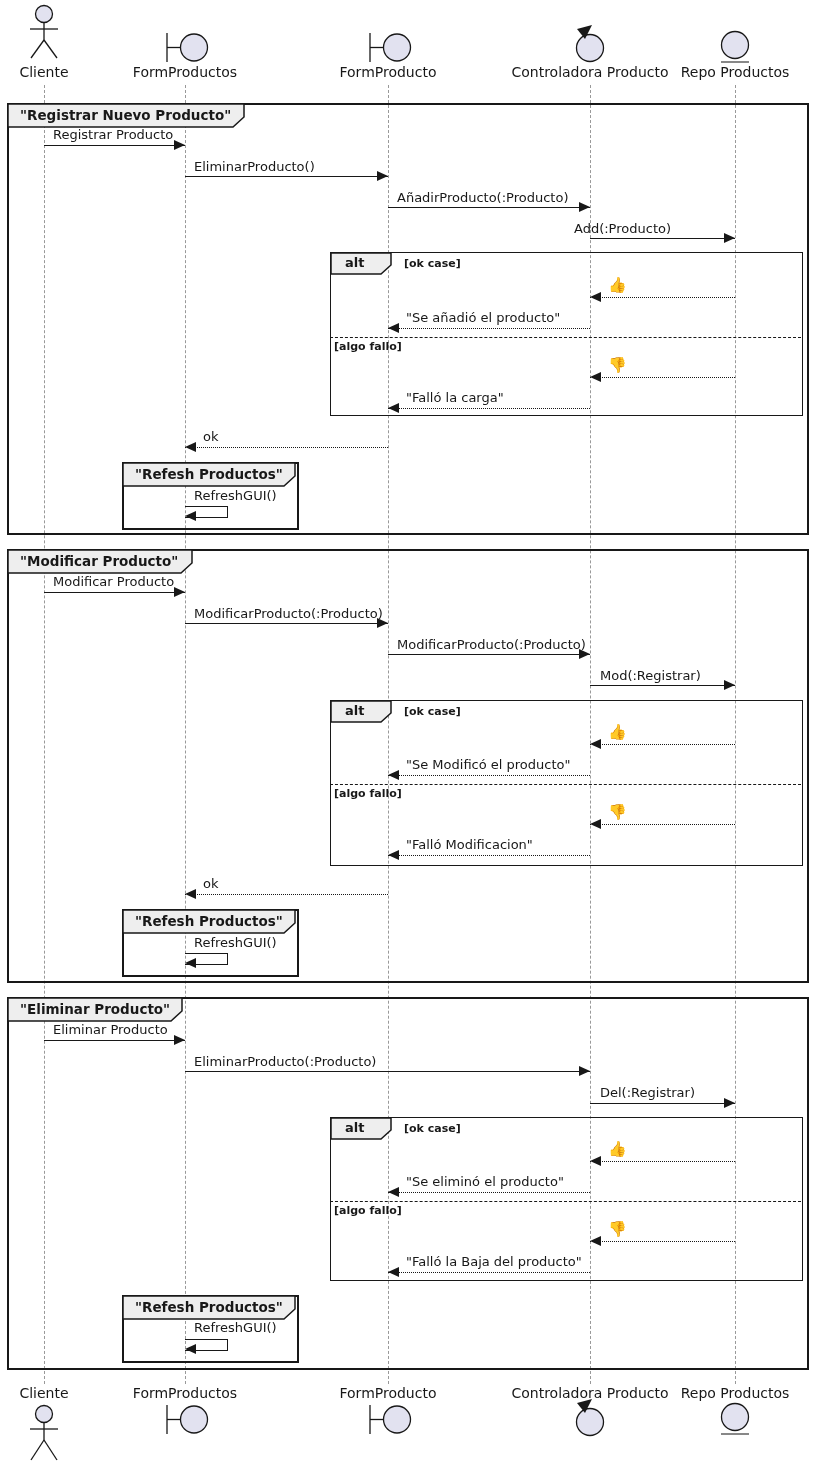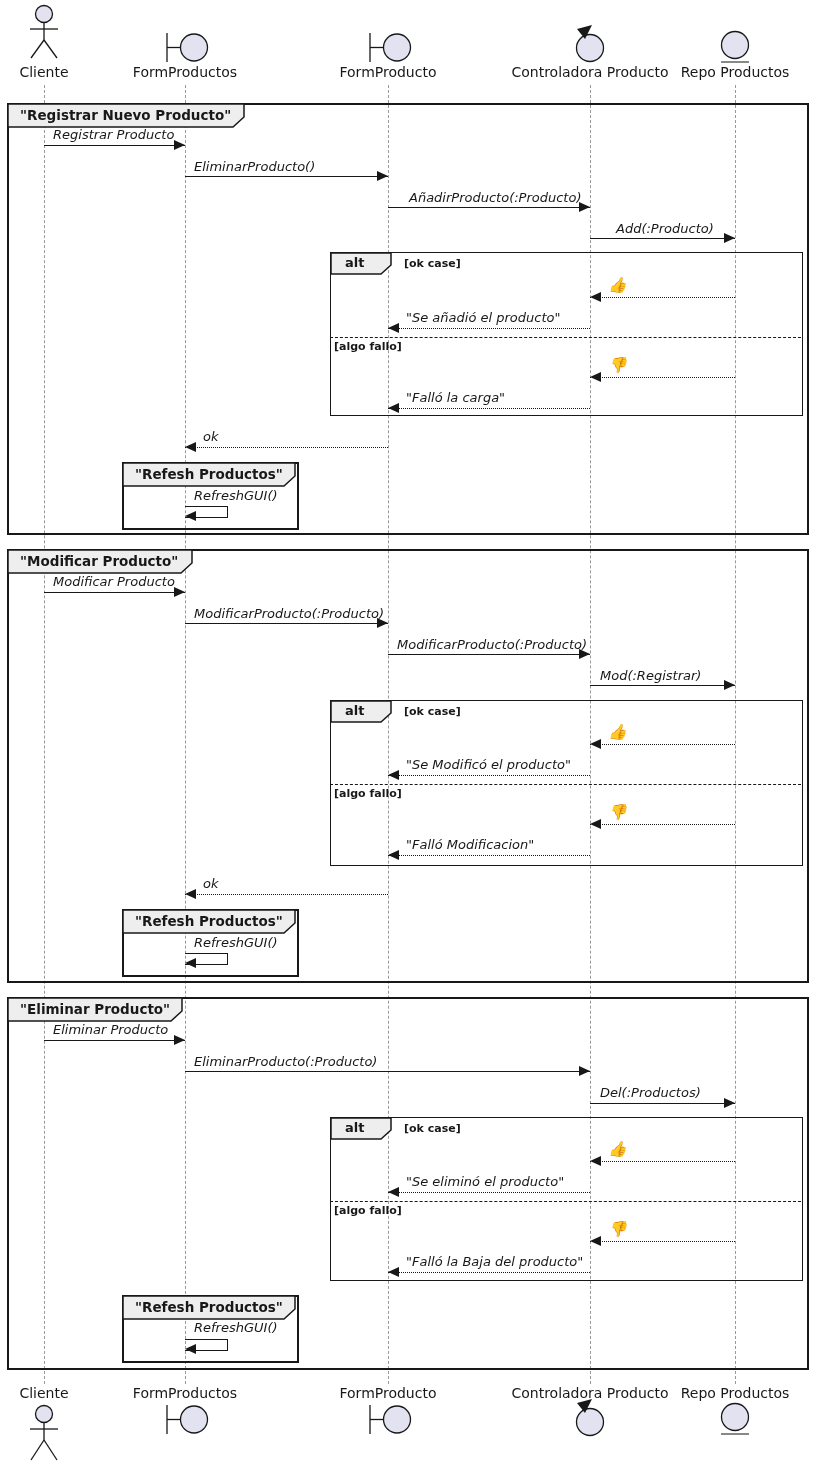--- a/index.html
+++ b/index.html
@@ -7,21 +7,21 @@
           font-family:"DejaVu Sans","Liberation Sans",sans-serif;color:#181818;}
   .lifeline{position:absolute;width:0;border-left:1px dashed #999;top:85px;height:1299px;}
   .plabel{position:absolute;font-size:14px;text-align:center;white-space:nowrap;height:18px;line-height:18px;}
   .icon{position:absolute;}
   .frame{position:absolute;border:2px solid #181818;background:transparent;}
   .altframe{position:absolute;border:1.5px solid #181818;background:transparent;}
   .hdr{position:absolute;}
   .hdr-title{position:absolute;font-size:13.5px;font-weight:bold;white-space:nowrap;height:18px;line-height:18px;}
   .alt-op{position:absolute;font-size:13px;font-weight:bold;white-space:nowrap;}
   .guard{position:absolute;font-size:11px;font-weight:bold;white-space:nowrap;}
-  .msg-label{position:absolute;font-size:13px;white-space:nowrap;height:16px;line-height:16px;font-style:italic;}
+  .msg-label{position:absolute;font-size:13px;white-space:nowrap;height:16px;line-height:16px;}
   .emoji{font-size:15px;height:18px;line-height:18px;}
   .line{position:absolute;height:0;border-top:1px solid #181818;}
   .line.dot{border-top:1px dotted #181818;}
   .divider{position:absolute;height:0;border-top:1px dashed #181818;}
   .head-r{position:absolute;width:0;height:0;border-top:5px solid transparent;border-bottom:5px solid transparent;border-left:11px solid #181818;}
   .head-l{position:absolute;width:0;height:0;border-top:5px solid transparent;border-bottom:5px solid transparent;border-right:11px solid #181818;}
   .self-loop{position:absolute;width:42px;height:10px;border:1px solid #181818;border-left:none;}
   svg{display:block;}
 </style>
 </head>
@@ -73,25 +73,25 @@
   <div class="hdr-title" style="left:20px;top:106px">"Registrar Nuevo Producto"</div>
 
   <div class="msg-label" style="left:53px;top:127px">Registrar Producto</div>
   <div class="line" style="left:44px;top:145px;width:141px"></div>
   <div class="head-r" style="left:174px;top:140px"></div>
 
   <div class="msg-label" style="left:194px;top:159px">EliminarProducto()</div>
   <div class="line" style="left:185px;top:176px;width:203px"></div>
   <div class="head-r" style="left:377px;top:171px"></div>
 
-  <div class="msg-label" style="left:409px;top:190px">AñadirProducto(:Producto)</div>
+  <div class="msg-label" style="left:397px;top:190px">AñadirProducto(:Producto)</div>
   <div class="line" style="left:388px;top:207px;width:202px"></div>
   <div class="head-r" style="left:579px;top:202px"></div>
 
-  <div class="msg-label" style="left:616px;top:221px">Add(:Producto)</div>
+  <div class="msg-label" style="left:574px;top:221px">Add(:Producto)</div>
   <div class="line" style="left:590px;top:238px;width:145px"></div>
   <div class="head-r" style="left:724px;top:233px"></div>
 
   <div class="altframe" style="left:330px;top:252px;width:471px;height:162px"></div>
   <svg class="hdr" style="left:331px;top:253px" width="62" height="22">
     <polygon points="0,0 60,0 60,12 50,21 0,21" fill="#EEEEEE" stroke="#181818" stroke-width="1.5"></polygon>
   </svg>
   <div class="alt-op" style="left:345px;top:255px">alt</div>
   <div class="guard" style="left:404px;top:257px">[ok case]</div>
 
@@ -195,21 +195,21 @@
   <div class="hdr-title" style="left:20px;top:1000px">"Eliminar Producto"</div>
 
   <div class="msg-label" style="left:53px;top:1022px">Eliminar Producto</div>
   <div class="line" style="left:44px;top:1040px;width:141px"></div>
   <div class="head-r" style="left:174px;top:1035px"></div>
 
   <div class="msg-label" style="left:194px;top:1054px">EliminarProducto(:Producto)</div>
   <div class="line" style="left:185px;top:1071px;width:405px"></div>
   <div class="head-r" style="left:579px;top:1066px"></div>
 
-  <div class="msg-label" style="left:600px;top:1085px">Del(:Productos)</div>
+  <div class="msg-label" style="left:600px;top:1085px">Del(:Registrar)</div>
   <div class="line" style="left:590px;top:1103px;width:145px"></div>
   <div class="head-r" style="left:724px;top:1098px"></div>
 
   <div class="altframe" style="left:330px;top:1117px;width:471px;height:162px"></div>
   <svg class="hdr" style="left:331px;top:1118px" width="62" height="22">
     <polygon points="0,0 60,0 60,12 50,21 0,21" fill="#EEEEEE" stroke="#181818" stroke-width="1.5"></polygon>
   </svg>
   <div class="alt-op" style="left:345px;top:1120px">alt</div>
   <div class="guard" style="left:404px;top:1122px">[ok case]</div>
 

